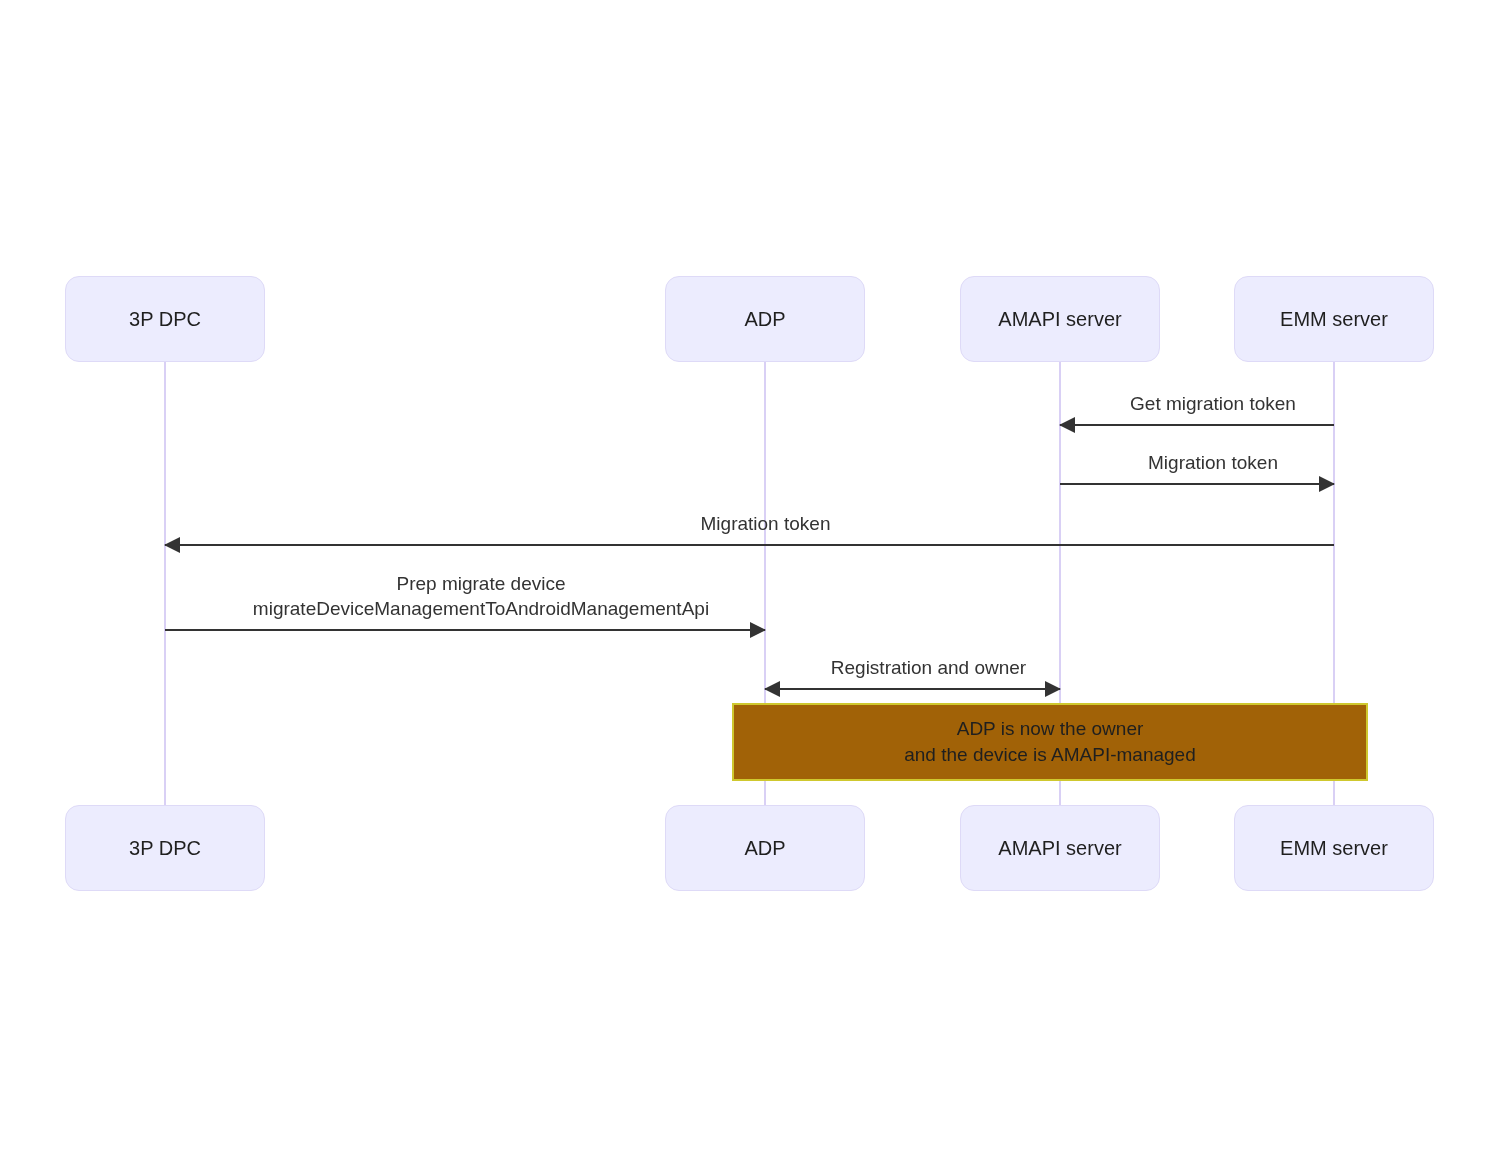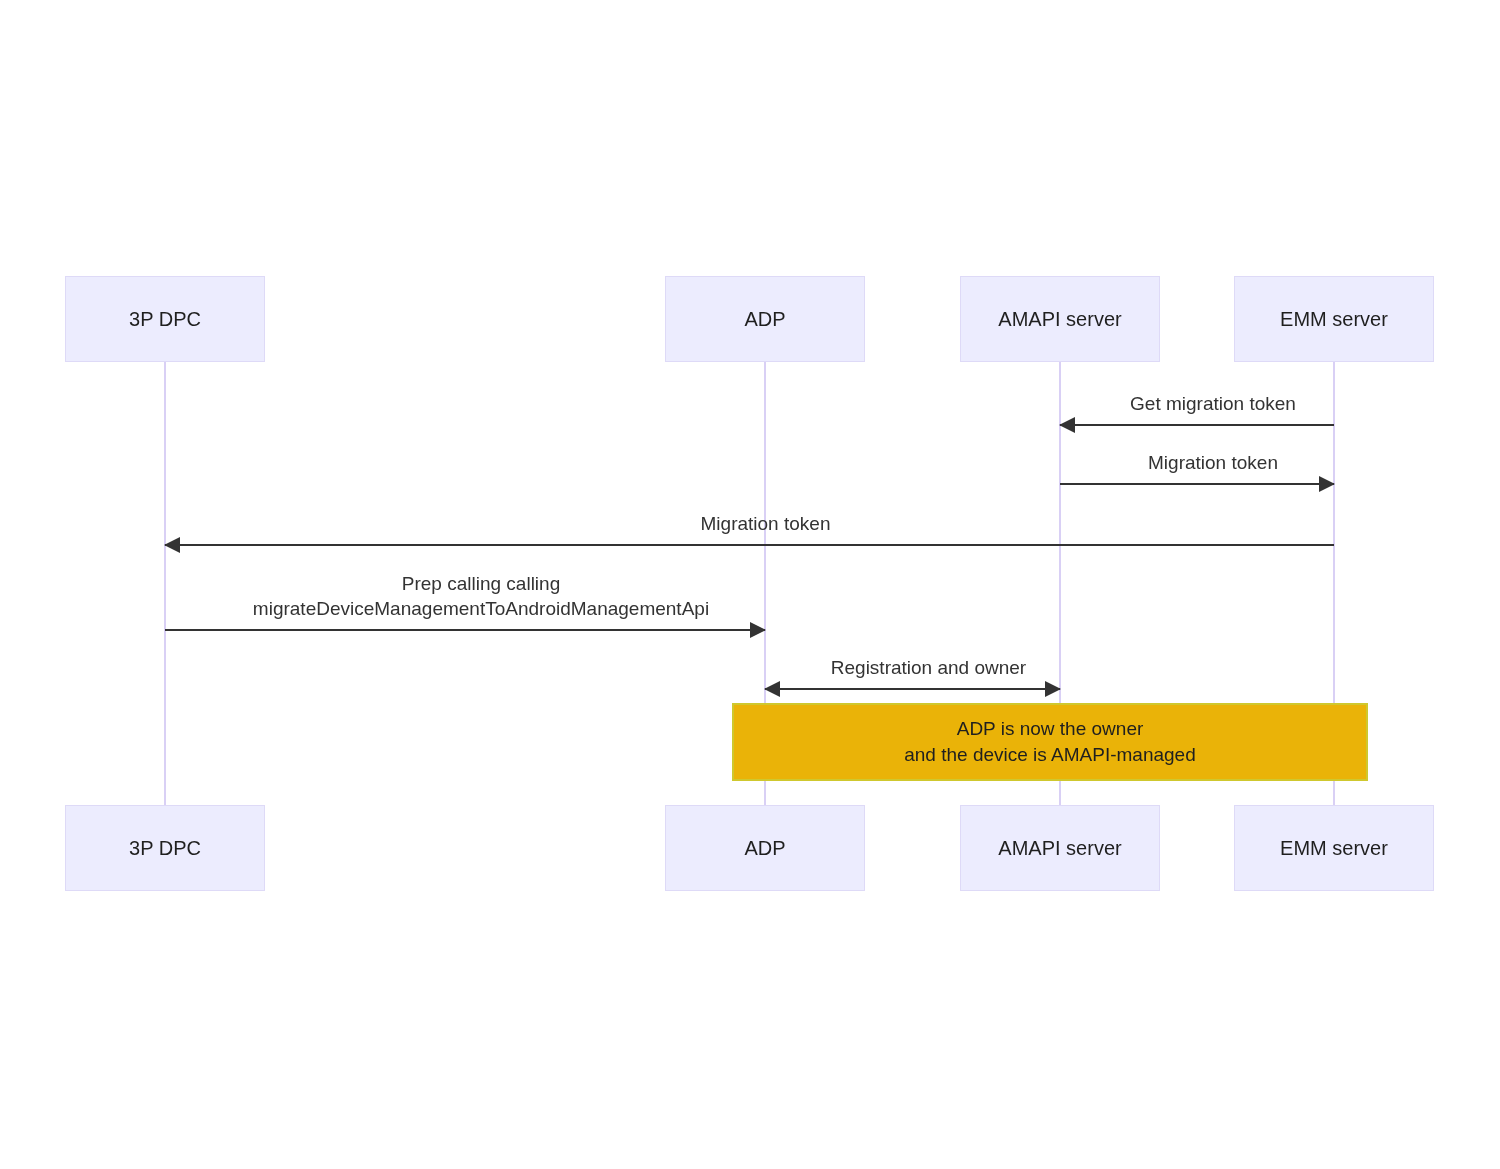--- a/index.html
+++ b/index.html
@@ -28,21 +28,21 @@
     width: 2px;
     background: #d9d0f5;
   }
 
   
   .actor-box {
     position: absolute;
     box-sizing: border-box;
     background: #ececfe;
     border: 1px solid #dedaf7;
-    border-radius: 0;
+    border-radius: 14px;
     display: flex;
     align-items: center;
     justify-content: center;
   }
   .actor-label {
     font-size: 20px;
     color: #1f1f1f;
     font-family: "Liberation Sans", sans-serif;
     line-height: 1.2;
     text-align: center;
@@ -87,21 +87,21 @@
     color: #333333;
     line-height: 25px;
     white-space: pre;
     padding-left: 32px;
   }
 
   
   .note-box {
     position: absolute;
     box-sizing: border-box;
-    background: #eab308;
+    background: #a16207;
     border: 2px solid #cfc82e;
     display: flex;
     align-items: center;
     justify-content: center;
   }
   .note-text {
     font-size: 19px;
     color: #1f1f1f;
     line-height: 26px;
     text-align: center;
@@ -152,21 +152,21 @@
       <div class="msg-label" style="top: -33px;">Migration token</div>
     </div>
     <div class="message" style="left: 165px; top: 544px; width: 1169px;">
       <div class="msg-line"></div>
       <div class="arrowhead left"></div>
       <div class="msg-label" style="top: -33px;">Migration token</div>
     </div>
     <div class="message" style="left: 165px; top: 629px; width: 600px;">
       <div class="msg-line"></div>
       <div class="arrowhead right"></div>
-      <div class="msg-label" style="top: -58px;">Prep calling calling
+      <div class="msg-label" style="top: -58px;">Prep migrate device
 migrateDeviceManagementToAndroidManagementApi</div>
     </div>
     <div class="message" style="left: 765px; top: 688px; width: 295px;">
       <div class="msg-line"></div>
       <div class="arrowhead right"></div>
       <div class="arrowhead left"></div>
       <div class="msg-label" style="top: -33px;">Registration and owner</div>
     </div>
     <div class="note-box" style="left: 732px; top: 703px; width: 636px; height: 78px;">
       <div class="note-text">ADP is now the owner

